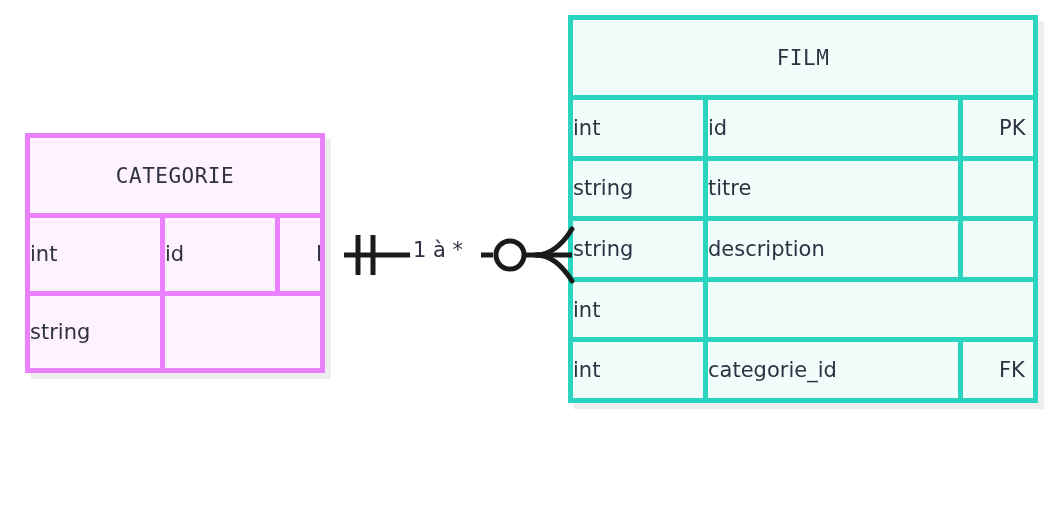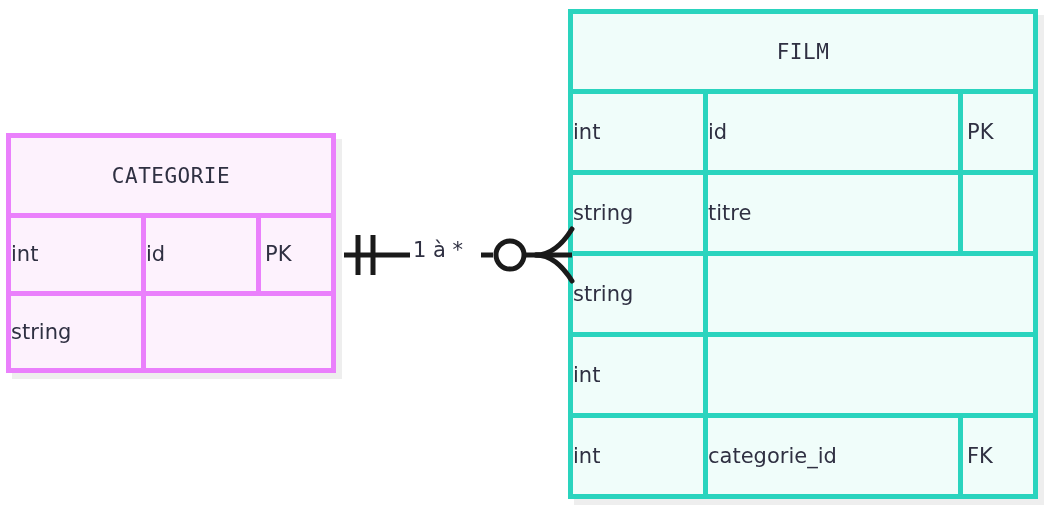--- a/index.html
+++ b/index.html
@@ -27,38 +27,38 @@
     font-size:21px;letter-spacing:.5px;color:#2f3042;
   }
   .entity .attr-row{
     box-sizing:border-box;display:flex;flex:1 1 0;min-height:0;
   }
   .entity .cell{
     box-sizing:border-box;display:flex;align-items:center;
     font-size:21px;color:#2f3042;overflow:hidden;
     white-space:nowrap;
   }
-  .entity .cell.key{padding-left:4px;}
+  .entity .cell.key{padding-left:36px;}
 
   
-  #ent-categorie{left:6px;top:133px;width:330px;height:240px;}
+  #ent-categorie{left:25px;top:133px;width:300px;height:240px;}
   #ent-categorie .box{border:5px solid #ea80fc;background:#fdf2fd;}
   #ent-categorie .title-row{
     height:80px;border-bottom:5px solid #ea80fc;background:#fdf2fd;
   }
   #ent-categorie .attr-row{border-bottom:5px solid #ea80fc;}
   #ent-categorie .attr-row:last-child{border-bottom:none;}
   #ent-categorie .cell{border-right:5px solid #ea80fc;}
   #ent-categorie .cell:last-child{border-right:none;}
   #ent-categorie .c-type{width:135px;}
   #ent-categorie .c-name{width:115px;}
   #ent-categorie .c-key{flex:1;}
 
   
-  #ent-film{left:568px;top:9px;width:470px;height:490px;}
+  #ent-film{left:568px;top:15px;width:470px;height:388px;}
   #ent-film .box{border:5px solid #2ad4be;background:#f0fdfa;}
   #ent-film .title-row{
     height:80px;border-bottom:5px solid #2ad4be;background:#f0fdfa;
   }
   #ent-film .attr-row{border-bottom:5px solid #2ad4be;}
   #ent-film .attr-row:last-child{border-bottom:none;}
   #ent-film .cell{border-right:5px solid #2ad4be;}
   #ent-film .cell:last-child{border-right:none;}
   #ent-film .c-type{width:135px;}
   #ent-film .c-name{width:255px;}
@@ -109,20 +109,21 @@
       </div>
 
       <div class="attr-row">
         <div class="cell c-type">string</div>
         <div class="cell c-name">titre</div>
         <div class="cell c-key key"></div>
       </div>
 
       <div class="attr-row">
         <div class="cell c-type">string</div>
+        <div class="cell c-name">description</div>
         <div class="cell c-key key"></div>
       </div>
 
       <div class="attr-row">
         <div class="cell c-type">int</div>
         <div class="cell c-key key"></div>
       </div>
 
       <div class="attr-row">
         <div class="cell c-type">int</div>

